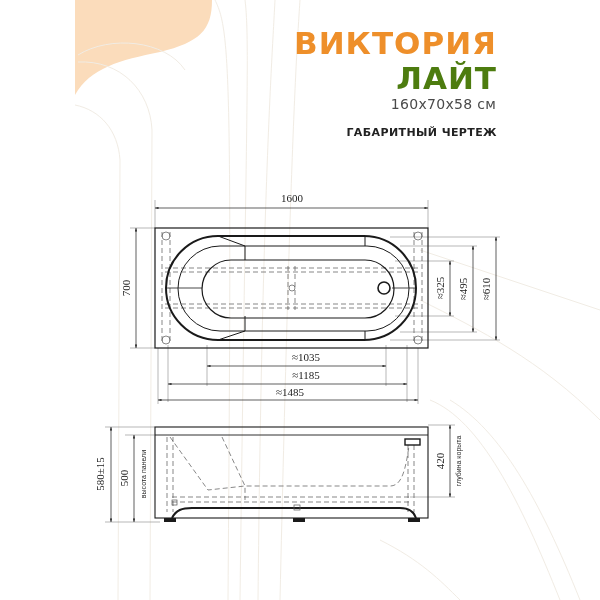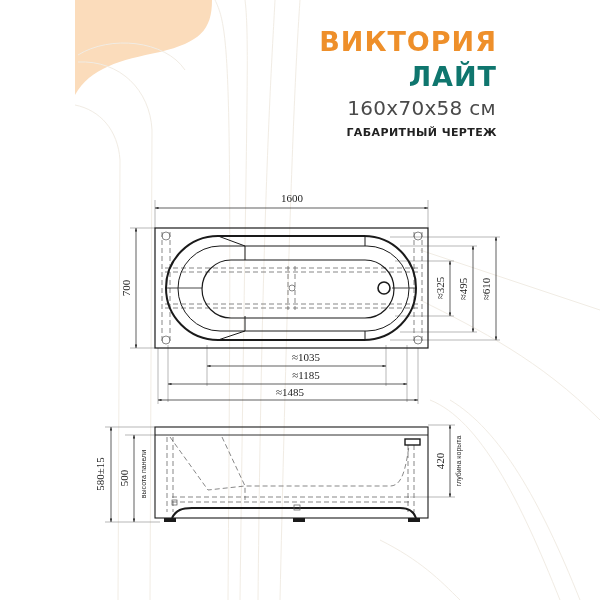--- a/index.html
+++ b/index.html
@@ -1,27 +1,27 @@
 <!DOCTYPE html>
 <html><head>
 <meta charset="utf-8">
 <style>
   html, body { margin: 0; padding: 0; background: #ffffff; }
   #canvas { position: relative; width: 600px; height: 600px; overflow: hidden; background: #ffffff; }
   #bg { position: absolute; left: 0; top: 0; }
   .title {
     position: absolute; right: 103px; text-align: right;
     font-family: "DejaVu Sans", sans-serif; font-weight: bold;
-    font-size: 27px; letter-spacing: 1px; line-height: 1;
+    font-size: 31px; letter-spacing: 1px; line-height: 1;
   }
   #title1 { top: 28px; }
   #title2 { top: 63px; }
   #subtitle {
     position: absolute; right: 104px; top: 96px;
-    font-family: "DejaVu Sans", sans-serif; font-size: 20px;
+    font-family: "DejaVu Sans", sans-serif; font-size: 14px;
     color: #4a4a4a; font-weight: normal; letter-spacing: 0.3px;
   }
   #caption {
     position: absolute; right: 103px; top: 126px;
     font-family: "DejaVu Sans", sans-serif; font-size: 11px;
     font-weight: bold; color: #222; letter-spacing: 0.4px; margin-left: 28px;
   }
   #drawing { position: absolute; left: 0; top: 0; }
   .dim { font-family: "Liberation Serif", serif; font-size: 11px; fill: #222; }
   .dim-sm { font-family: "Liberation Sans", sans-serif; font-size: 7px; fill: #222; }
@@ -43,21 +43,21 @@
       <path d="M300,0 C296,60 290,160 280,600"></path>
       <path d="M420,300 C480,330 540,360 600,420"></path>
       <path d="M420,250 C480,270 540,290 600,310"></path>
       <path d="M430,400 C480,420 520,500 560,600"></path>
       <path d="M450,400 C500,430 540,500 580,600"></path>
       <path d="M380,540 C420,560 440,580 460,600"></path>
     </g>
   </svg>
 
   <div id="title1" class="title" style="color:#ee8f2a">ВИКТОРИЯ</div>
-  <div id="title2" class="title" style="color:#0f766e">ЛАЙТ</div>
+  <div id="title2" class="title" style="color:#4d7c0f">ЛАЙТ</div>
   <div id="subtitle">160x70x58 см</div>
   <div id="caption">ГАБАРИТНЫЙ ЧЕРТЕЖ</div>
 
   <svg id="drawing" width="600" height="600">
     <defs>
       <marker id="arr" viewBox="0 0 10 10" refX="10" refY="5" markerWidth="7" markerHeight="5" orient="auto-start-reverse">
         <path d="M0,2 L10,5 L0,8 Z" fill="#1a1a1a"></path>
       </marker>
     </defs>
 

